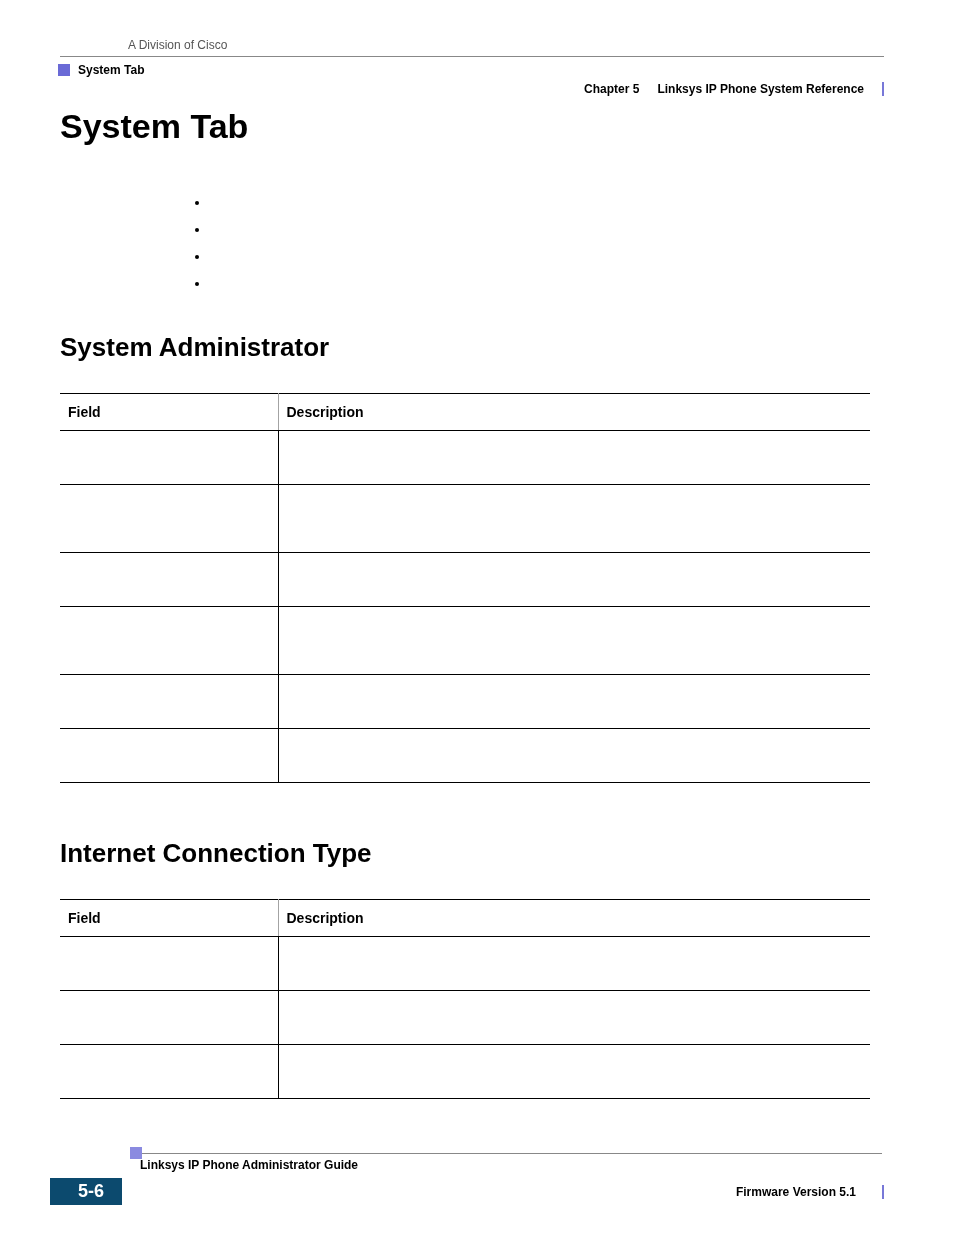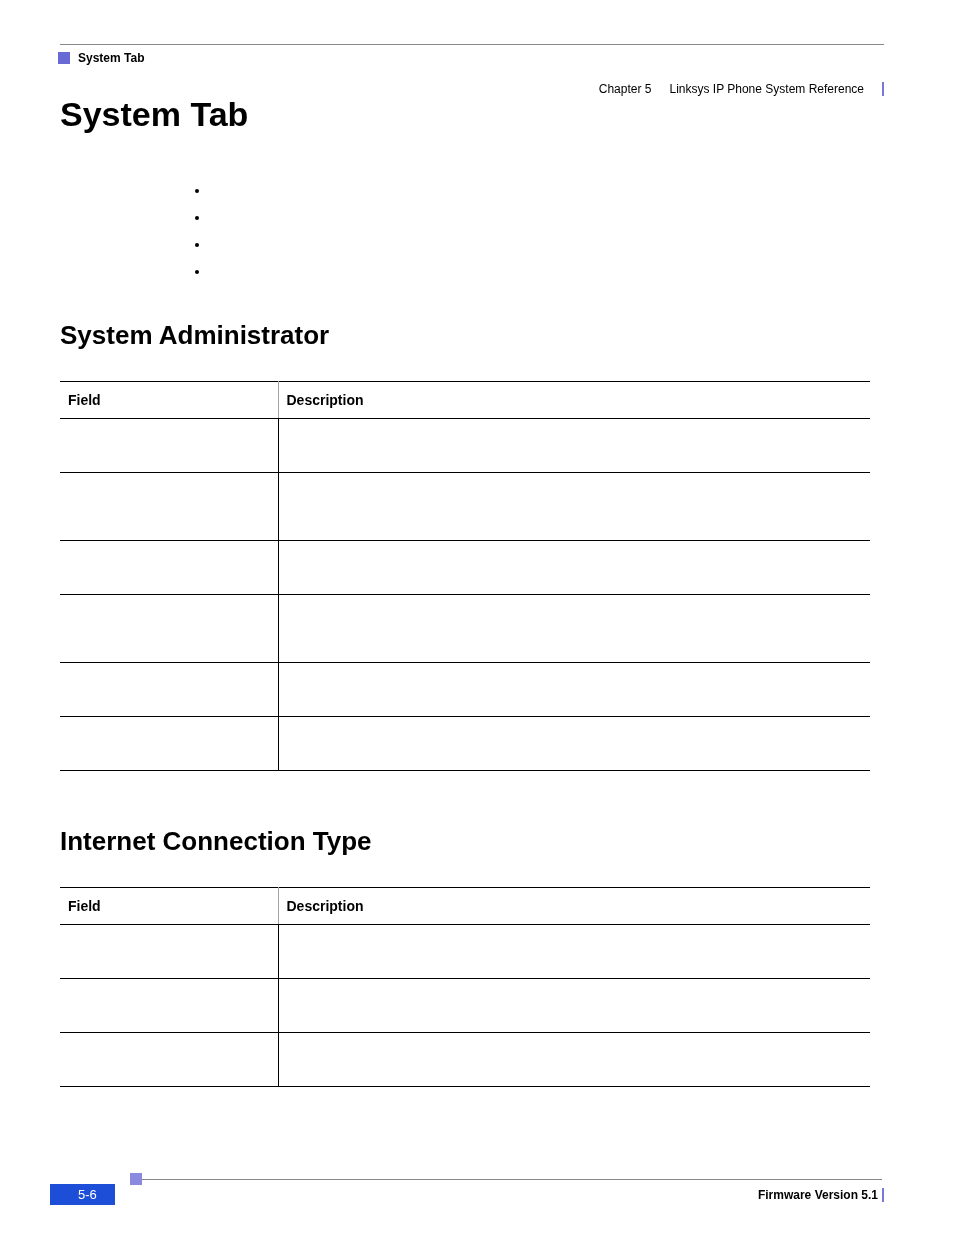--- a/index.html
+++ b/index.html
@@ -38,21 +38,21 @@
     font-size: 12px;
     color: #555;
     margin-left: 68px;
     margin-top: -2px;
   }
   .header-right {
     position: absolute;
     right: 70px;
     top: 82px;
     font-size: 12px;
-    font-weight: normal;
+    font-weight: bold;
     display: flex;
     align-items: center;
     gap: 18px;
   }
   .header-right .bar {
     width: 2px;
     height: 14px;
     background: #7878d8;
   }
   .top-rule {
@@ -151,45 +151,46 @@
     font-weight: bold;
     margin-left: 90px;
     margin-bottom: 6px;
   }
   .footer-bottom {
     display: flex;
     align-items: center;
     justify-content: space-between;
   }
   .pagenum-badge {
-    background: #1d4ed8;
+    background: #0c4a6e;
     color: #fff;
-    font-weight: normal;
-    font-size: 13px;
+    font-weight: bold;
+    font-size: 18px;
     padding: 3px 18px 3px 28px;
   }
   .firmware {
     font-size: 12px;
     font-weight: bold;
     display: flex;
     align-items: center;
-    gap: 4px;
+    gap: 26px;
   }
   .firmware .bar {
     width: 2px;
     height: 14px;
     background: #7878d8;
   }
 </style>
 </head>
 <body>
 
 <div class="page">
 
   <div class="logo-block">
+    <div class="logo-sub">A Division of Cisco</div>
   </div>
 
   <div class="header-right">
     <span>Chapter 5</span>
     <span>Linksys IP Phone System Reference</span>
     <span class="bar"></span>
   </div>
 
   <hr class="top-rule">
 
@@ -267,20 +268,21 @@
           <td></td>
         </tr>
     </tbody>
   </table>
 
   <div class="footer">
     <div class="footer-rule-wrap">
       <div class="footer-sq"></div>
       <hr class="footer-rule">
     </div>
+    <div class="footer-guide">Linksys IP Phone Administrator Guide</div>
     <div class="footer-bottom">
       <div class="pagenum-badge">5-6</div>
       <div class="firmware">
         <span>Firmware Version 5.1</span>
         <span class="bar"></span>
       </div>
     </div>
   </div>
 
 </div>

